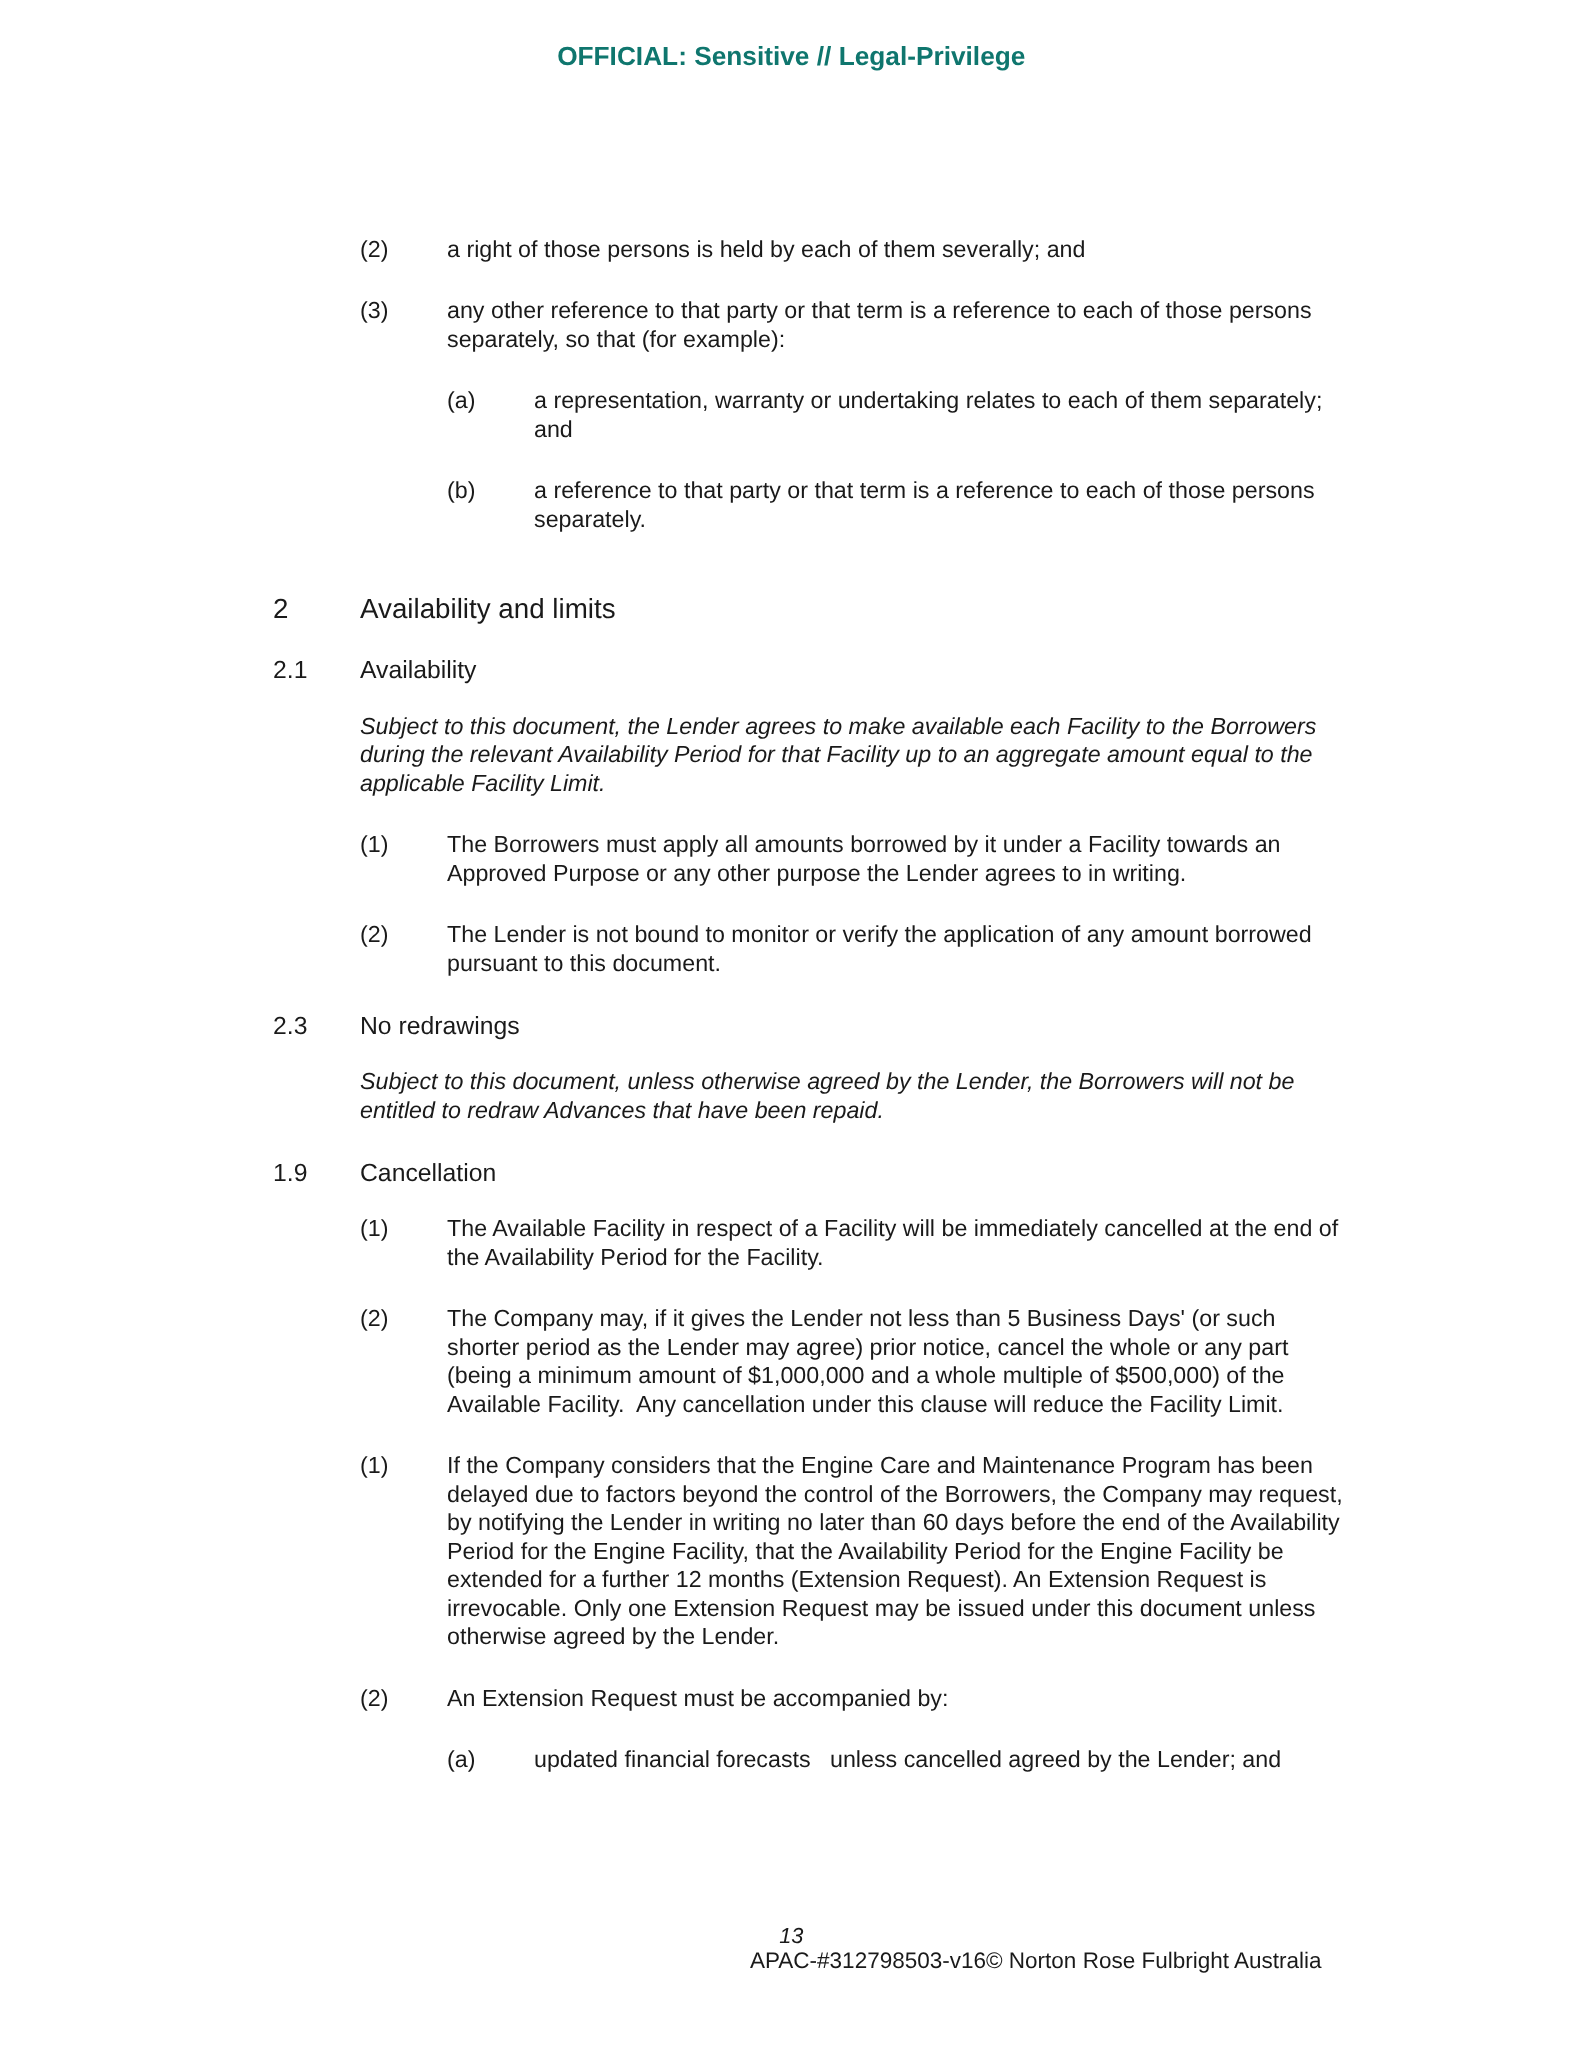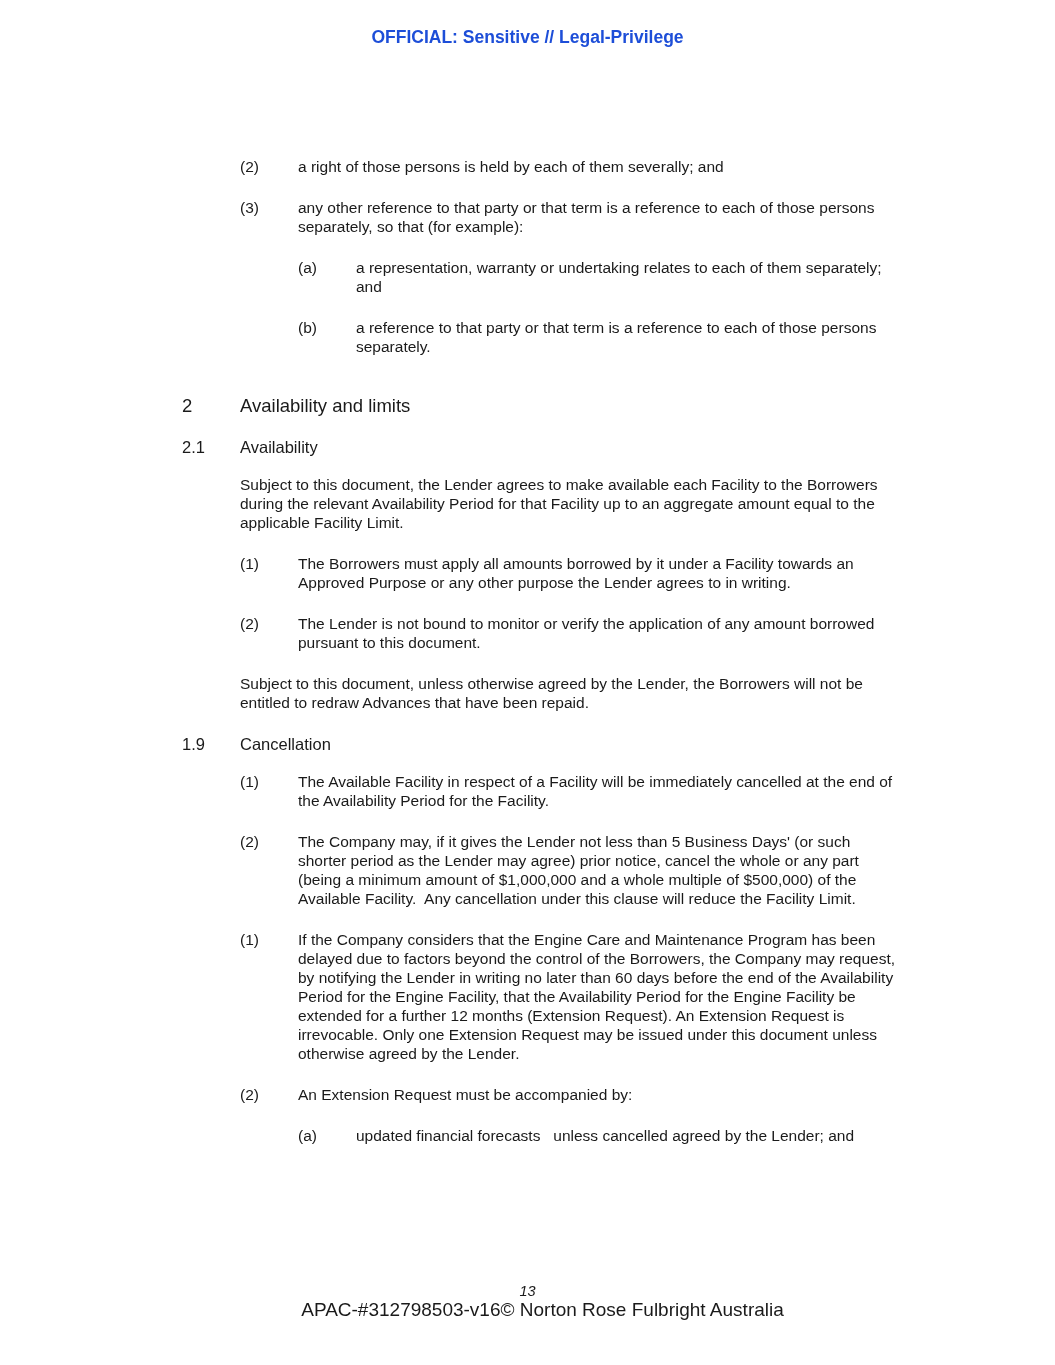--- a/index.html
+++ b/index.html
@@ -11,39 +11,39 @@
     font-family: "Liberation Sans", "DejaVu Sans", sans-serif;
     color: #1a1a1a;
     overflow: hidden;
   }
   .classification {
     position: absolute;
     top: 27px;
     left: 0;
     right: 0;
     text-align: center;
-    color: #1d4ed8;
+    color: #0f766e;
     font-weight: bold;
     font-size: 17.5px;
   }
   .content {
     position: absolute;
     top: 157px;
     left: 182px;
     width: 718px;
     font-size: 15.5px;
     line-height: 19px;
   }
   .row { display: flex; margin: 0 0 22px 0; }
   .l1 { margin-left: 58px; }
   .l2 { margin-left: 116px; }
   .marker { flex: 0 0 58px; }
   .text { flex: 1; }
   .t { white-space: pre-wrap; }
-  .para { margin-left: 58px; margin-bottom: 22px; }
+  .para { margin-left: 58px; margin-bottom: 22px; font-style: italic; }
   .h2row {
     display: flex;
     font-size: 18.5px;
     line-height: 23px;
     margin: 38px 0 18px 0;
   }
   .h2row .marker { flex: 0 0 58px; }
   .h3row {
     display: flex;
     font-size: 16.5px;
@@ -59,24 +59,24 @@
     left: 0;
     right: 0;
     text-align: center;
     font-size: 14.5px;
     font-style: italic;
   }
   .footer-row {
     position: absolute;
     top: 1299px;
     left: 193px;
-    right: 163px;
+    right: 174px;
     display: flex;
-    justify-content: center;
-    font-size: 19px;
+    justify-content: flex-end;
+    font-size: 15px;
   }
 </style>
 </head>
 <body>
 
 <div class="page">
 
   <div class="classification">OFFICIAL: Sensitive // Legal-Privilege</div>
 
   <div class="content">
@@ -117,20 +117,24 @@
     <div class="row l1">
       <span class="marker">(1)</span>
       <span class="text t">The Borrowers must apply all amounts borrowed by it under a Facility towards an Approved Purpose or any other purpose the Lender agrees to in writing.</span>
     </div>
 
     <div class="row l1">
       <span class="marker">(2)</span>
       <span class="text t">The Lender is not bound to monitor or verify the application of any amount borrowed pursuant to this document.</span>
     </div>
 
+    <div class="h3row">
+      <span class="marker">2.3</span>
+      <span class="text">No redrawings</span>
+    </div>
 
     <div class="para t">Subject to this document, unless otherwise agreed by the Lender, the Borrowers will not be entitled to redraw Advances that have been repaid.</div>
 
     <div class="h3row">
       <span class="marker">1.9</span>
       <span class="text">Cancellation</span>
     </div>
 
     <div class="row l1">
       <span class="marker">(1)</span>

